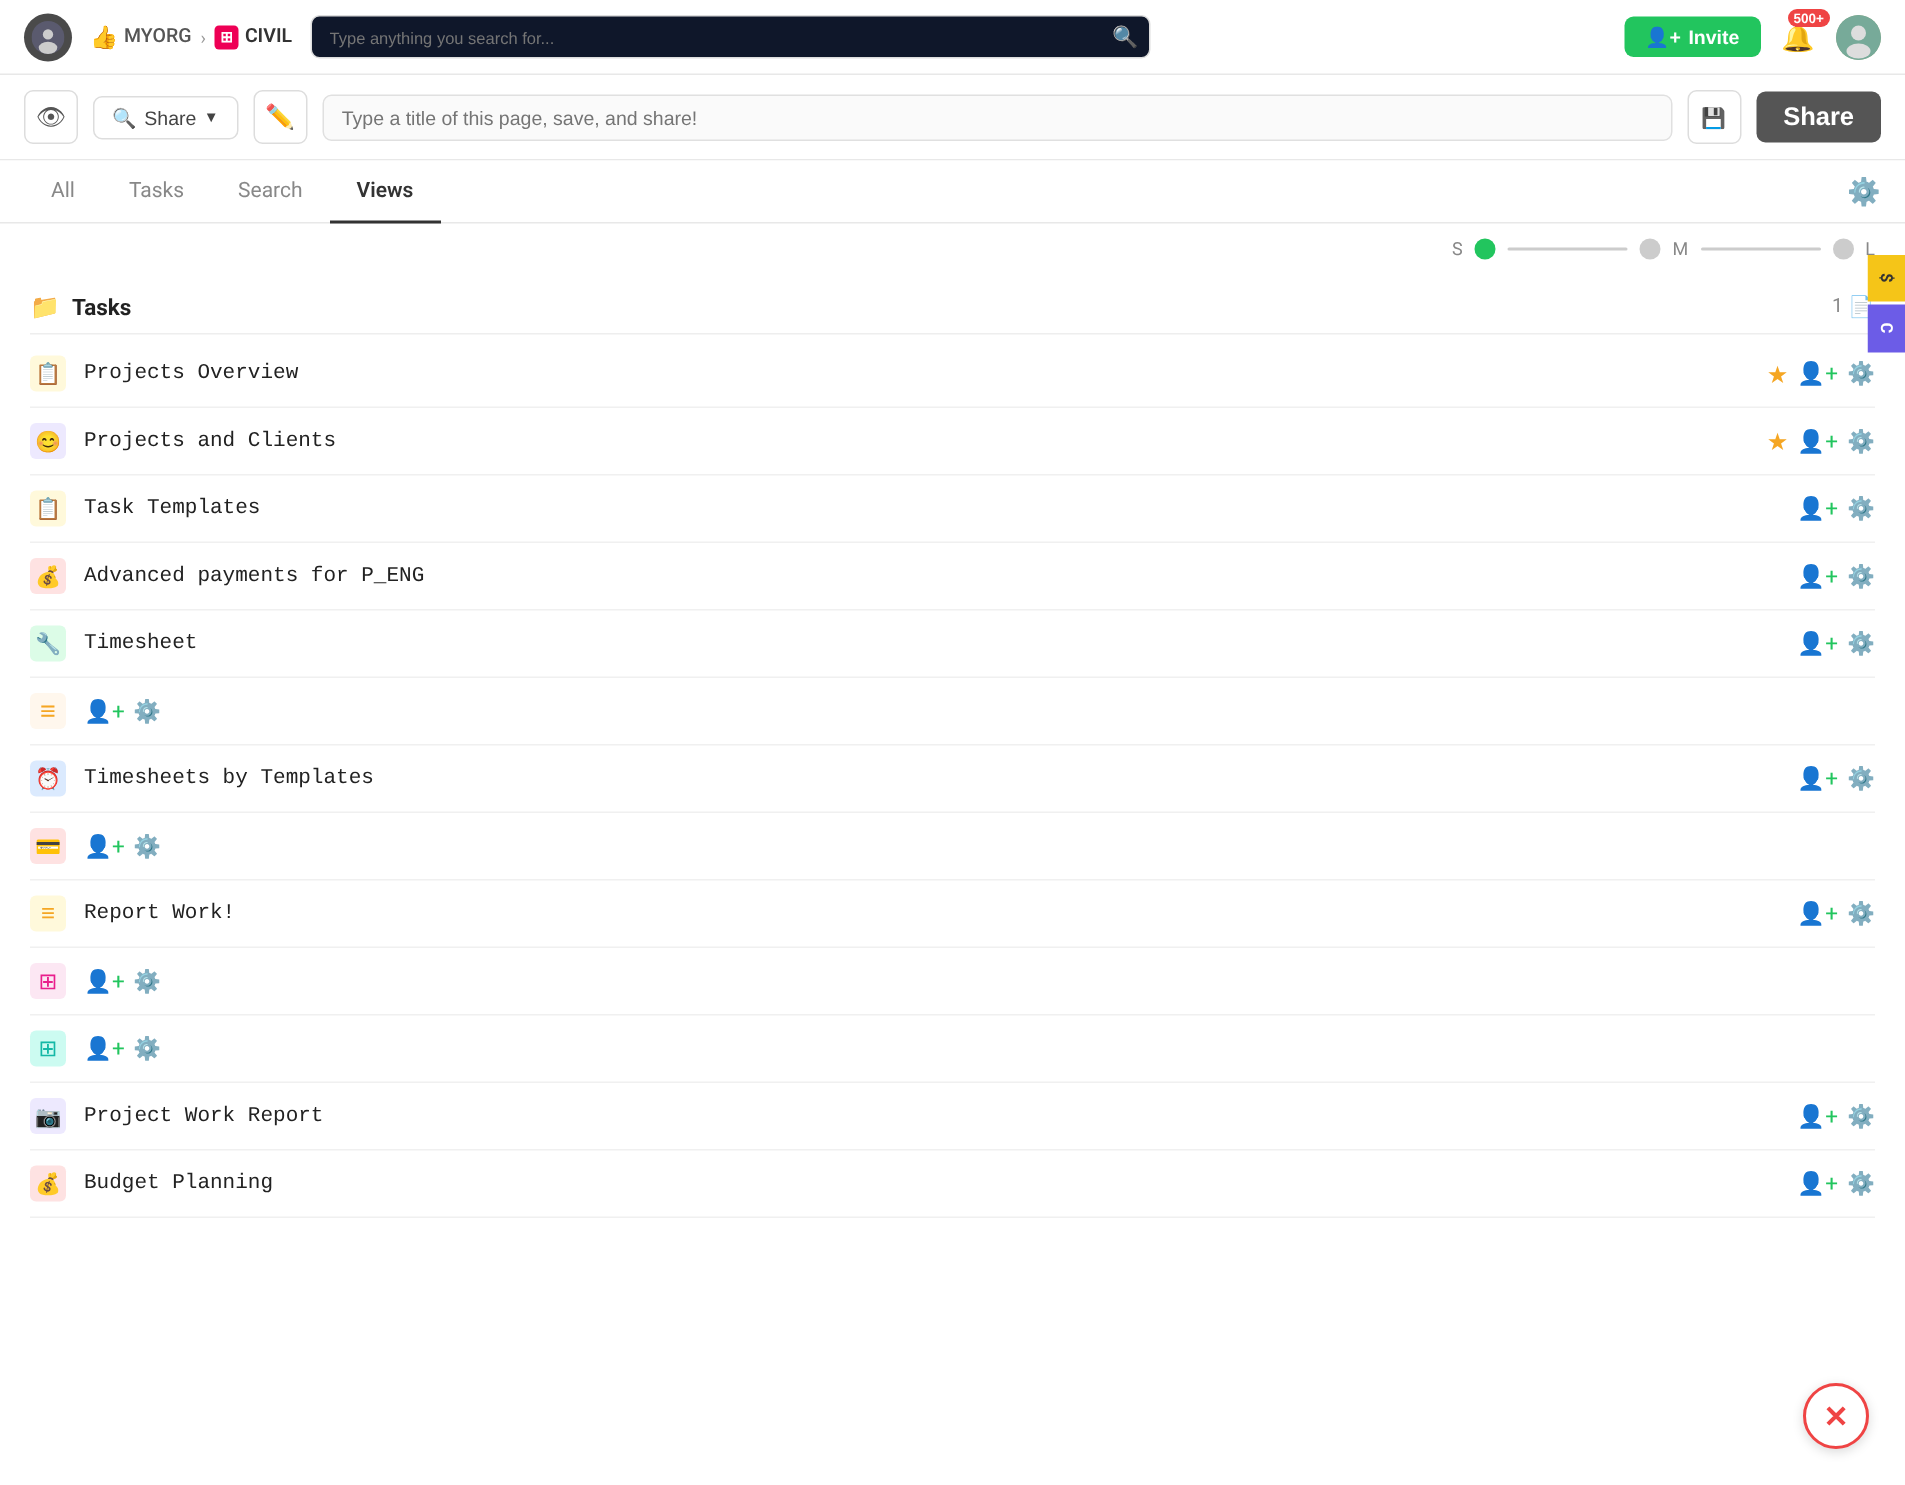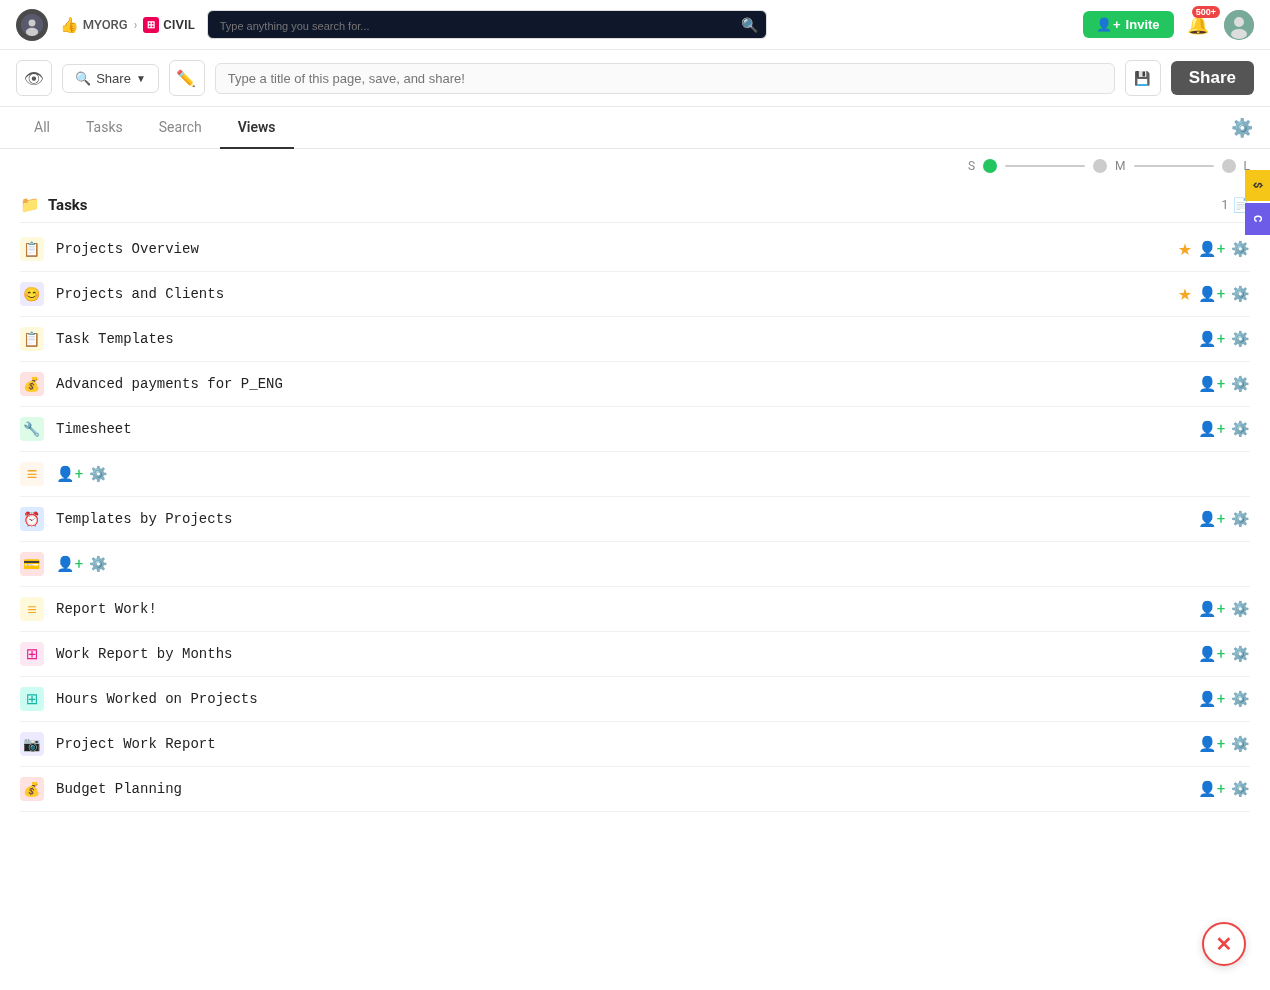--- a/index.html
+++ b/index.html
@@ -311,21 +311,21 @@
       <div class="row-actions">
 
         <span class="add-person-icon" style="color:#22c55e;font-size:15px;">👤+</span>
         <span class="settings-icon" style="color:#22c55e;font-size:15px;">⚙️</span>
       </div>
     </div>
       <div class="view-row">
       <div class="view-icon" style="background:#dbeafe;">
         <span style="">⏰</span>
       </div>
-      <span class="view-name">Templates by Projects</span>
+      <span class="view-name">Timesheets by Templates</span>
       <div class="row-actions">
 
         <span class="add-person-icon" style="color:#22c55e;font-size:15px;">👤+</span>
         <span class="settings-icon" style="color:#22c55e;font-size:15px;">⚙️</span>
       </div>
     </div>
       <div class="view-row">
       <div class="view-icon" style="background:#fee2e2;">
         <span style="">💳</span>
       </div>
@@ -343,32 +343,30 @@
       <div class="row-actions">
 
         <span class="add-person-icon" style="color:#22c55e;font-size:15px;">👤+</span>
         <span class="settings-icon" style="color:#22c55e;font-size:15px;">⚙️</span>
       </div>
     </div>
       <div class="view-row">
       <div class="view-icon" style="background:#fce7f3;">
         <span style="font-size:15px;color:#e91e8c;">⊞</span>
       </div>
-      <span class="view-name">Work Report by Months</span>
       <div class="row-actions">
 
         <span class="add-person-icon" style="color:#22c55e;font-size:15px;">👤+</span>
         <span class="settings-icon" style="color:#22c55e;font-size:15px;">⚙️</span>
       </div>
     </div>
       <div class="view-row">
       <div class="view-icon" style="background:#ccfbf1;">
         <span style="font-size:15px;color:#14b8a6;">⊞</span>
       </div>
-      <span class="view-name">Hours Worked on Projects</span>
       <div class="row-actions">
 
         <span class="add-person-icon" style="color:#22c55e;font-size:15px;">👤+</span>
         <span class="settings-icon" style="color:#22c55e;font-size:15px;">⚙️</span>
       </div>
     </div>
       <div class="view-row">
       <div class="view-icon" style="background:#ede9fe;">
         <span style="">📷</span>
       </div>

